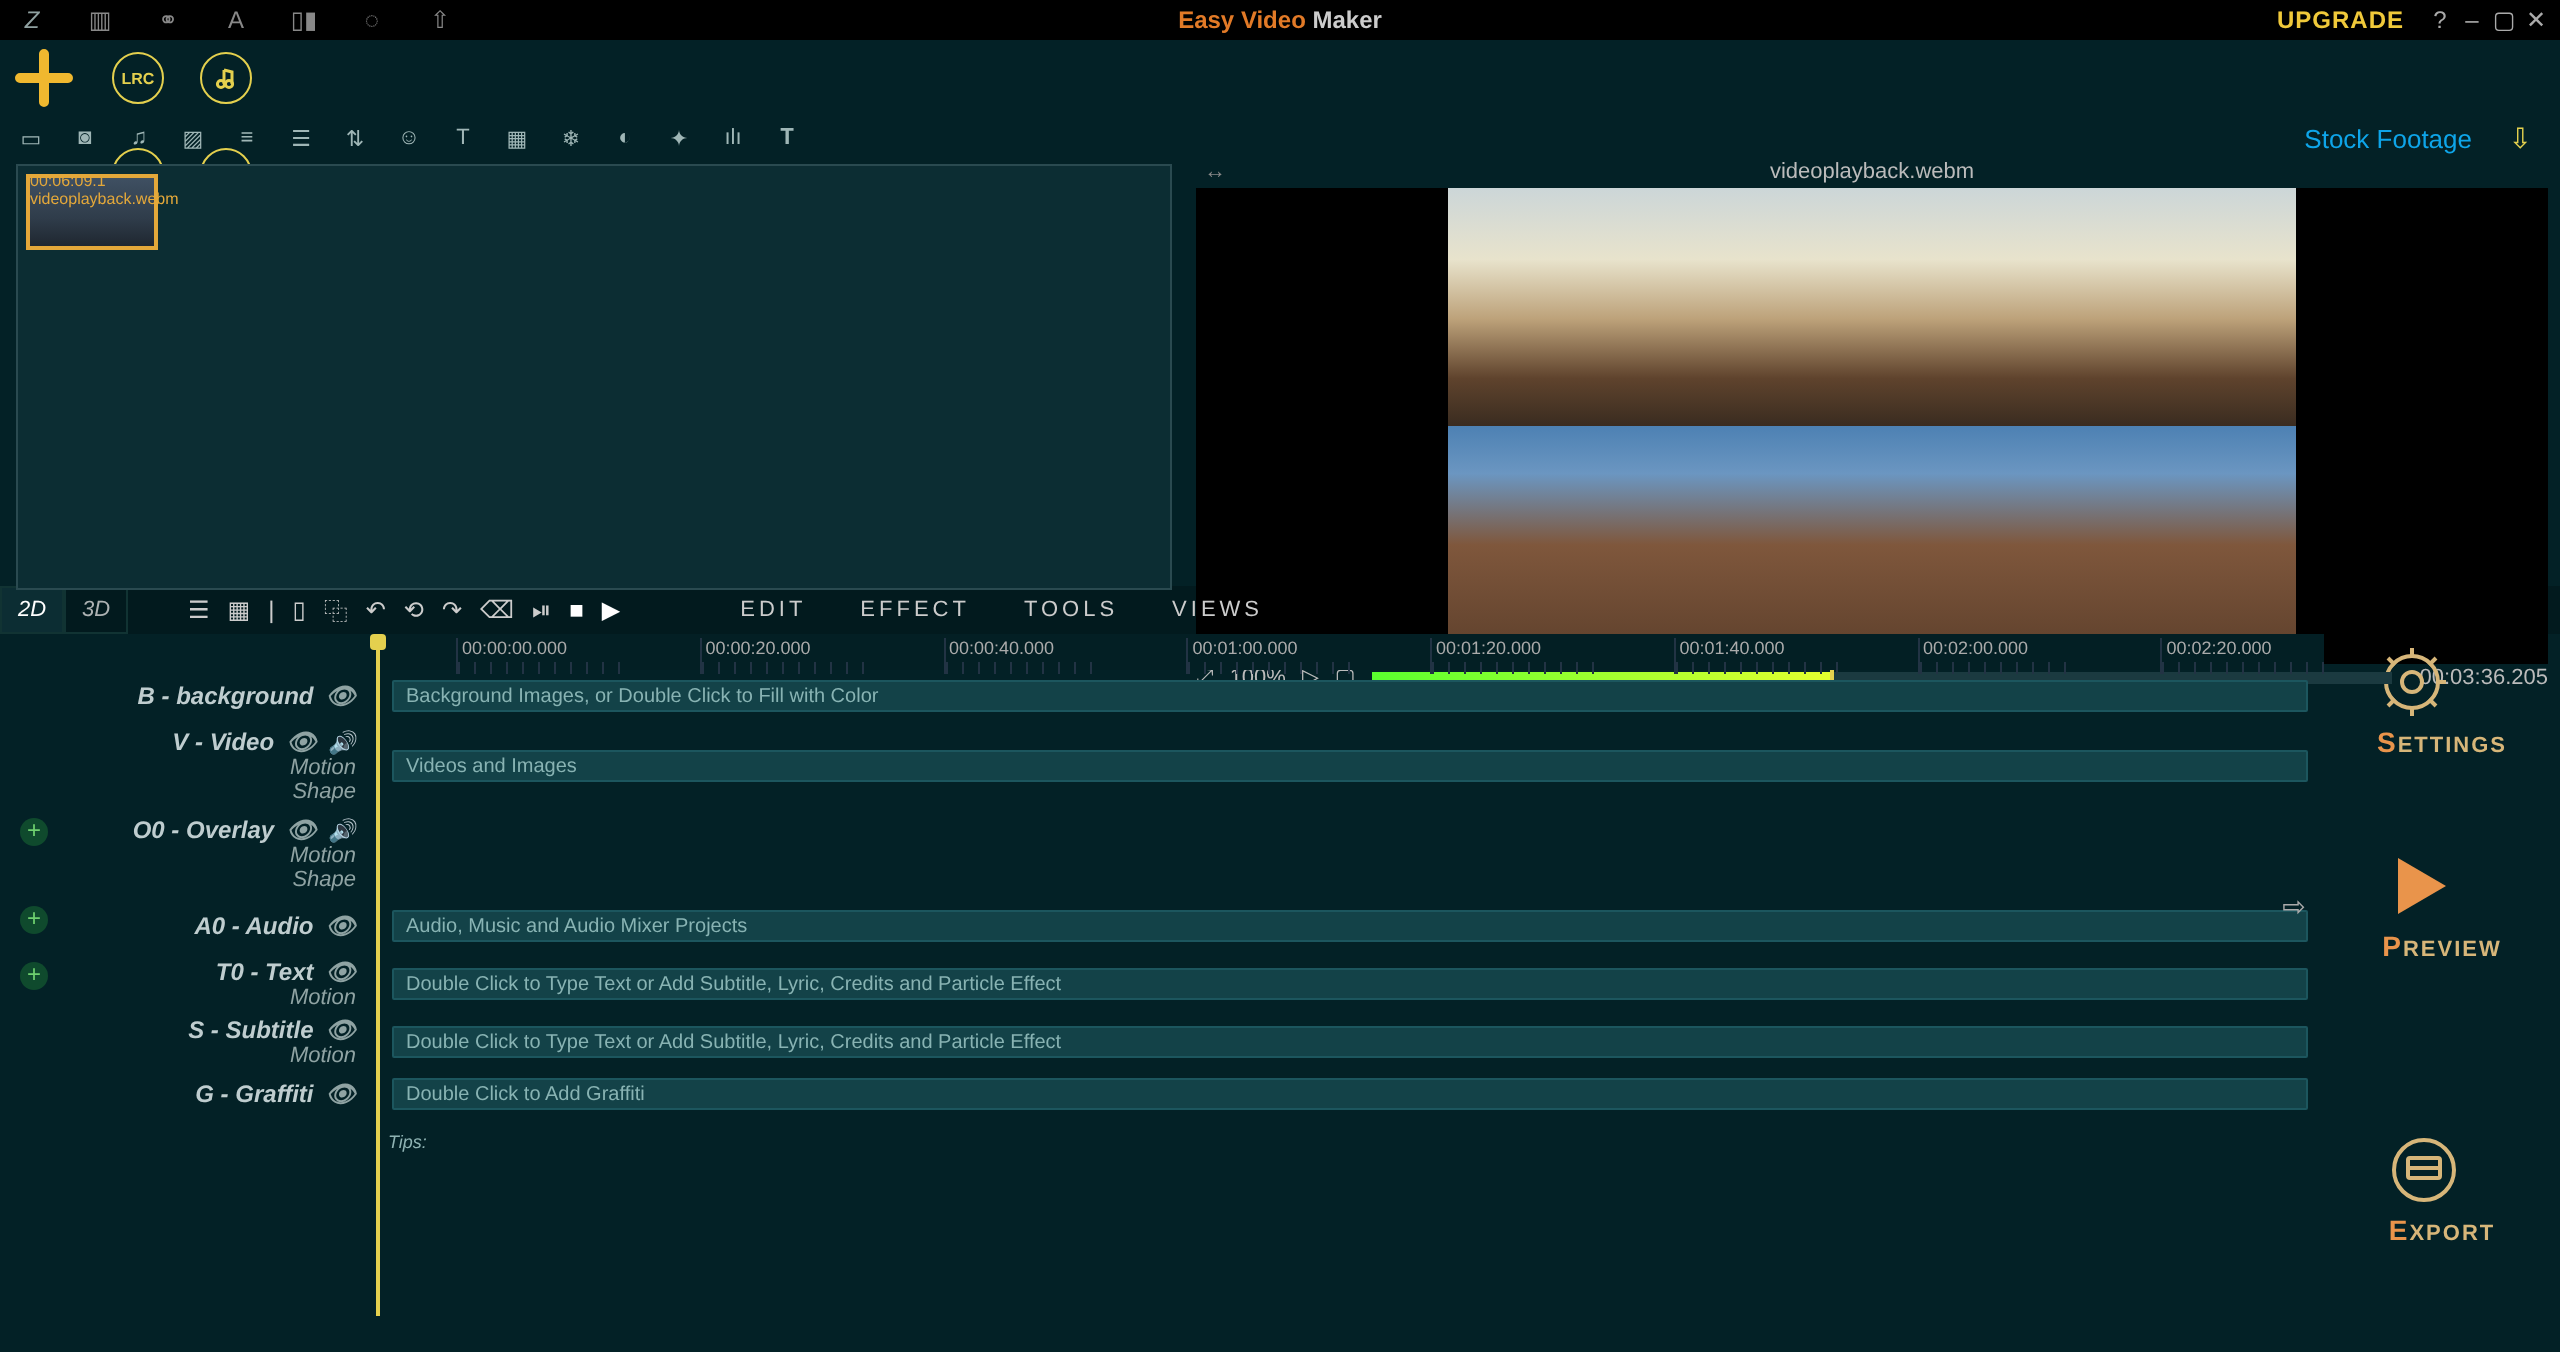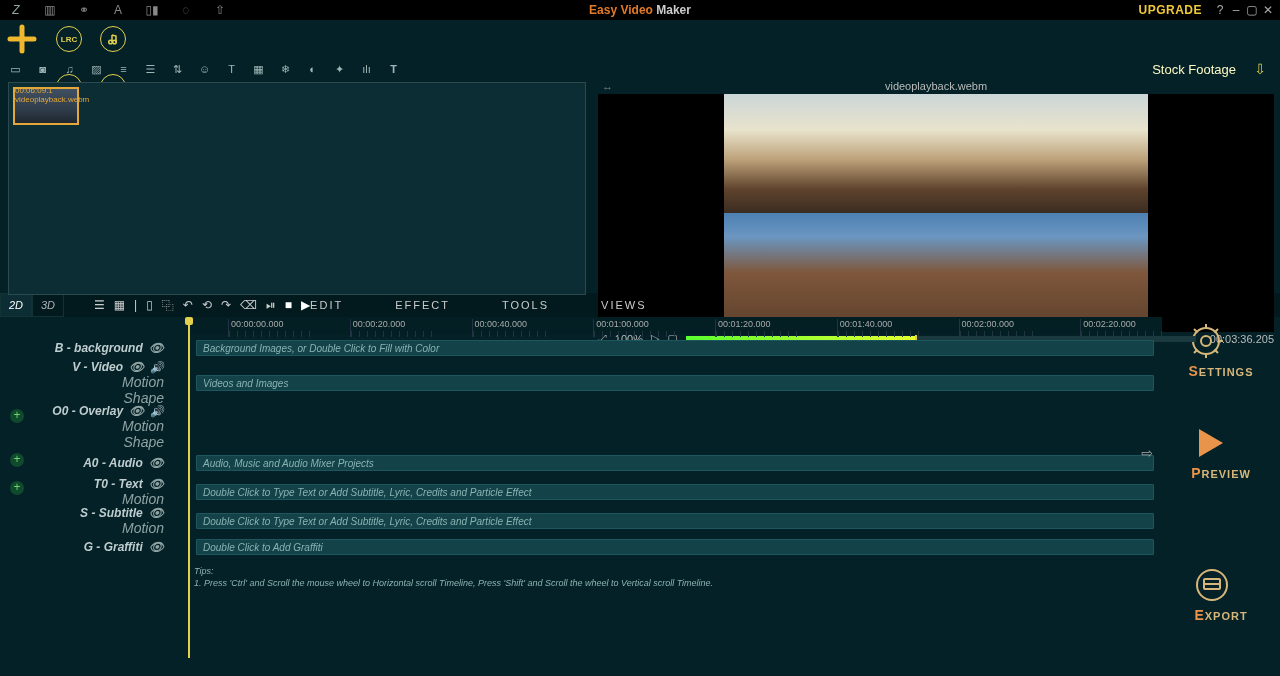--- a/index.html
+++ b/index.html
@@ -16,21 +16,21 @@
 
 .main-toolbar{height:38px;padding:0 6px;display:flex;align-items:center;gap:18px;}
 .add-btn{width:32px;height:32px;display:flex;align-items:center;justify-content:center;}
 .add-btn svg{width:30px;height:30px;}
 .circ{width:26px;height:26px;border-radius:50%;border:1.7px solid #e4d04e;display:flex;align-items:center;justify-content:center;font-size:8px;color:#e4d04e;font-weight:bold;cursor:pointer;}
 .circ svg{width:14px;height:14px;fill:none;stroke:#e4d04e;stroke-width:1.5;}
 .circ-group{display:flex;gap:22px;flex-direction:column;}
 
 .sub-toolbar{height:22px;padding:0 8px;display:flex;align-items:center;gap:12px;color:#9bb;position:relative;}
 .sub-toolbar .sicon{width:15px;height:15px;color:#9fb6b6;cursor:pointer;display:flex;align-items:center;justify-content:center;}
-.stock-footage{position:absolute;right:44px;color:#fef9c3;cursor:pointer;font-size:13px;}
+.stock-footage{position:absolute;right:44px;color:#0ea5e9;cursor:pointer;font-size:13px;}
 .stock-icon{position:absolute;right:14px;color:#e4d04e;font-size:14px;cursor:pointer;}
 
 .middle{display:flex;height:213px;}
 
 .media-pool{width:578px;height:213px;border:1px solid #2a4a50;margin:2px 6px 0 8px;background:#0c2d33;position:relative;}
 .clip-thumb{width:66px;height:38px;margin:4px;border:2px solid #e4a83a;background:linear-gradient(180deg,#3f5062 0%,#2f3c4a 60%,#1f2730 100%);position:relative;}
 .clip-thumb .cl-text{position:absolute;top:-2px;left:0;right:0;font-size:8px;line-height:8px;color:#e4a83a;}
 
 .preview-pane{flex:1;display:flex;flex-direction:column;padding:0 6px;}
 .prev-header{height:14px;display:flex;align-items:center;justify-content:center;position:relative;font-size:11px;color:#bbb;}
@@ -47,40 +47,40 @@
 .seek .fill-green{position:absolute;left:0;top:0;height:100%;width:45%;background:linear-gradient(90deg,#5aff2f,#e4ff2f);}
 .seek .head{position:absolute;left:45%;top:-3px;width:2px;height:12px;background:#e4d04e;}
 .tcode{margin-left:6px;color:#bbb;font-size:11px;}
 
 .timeline-toolbar{height:24px;display:flex;align-items:center;background:#021a1e;font-size:11px;}
 .mode-tabs{display:flex;font-style:italic;}
 .mode-tab{width:32px;height:24px;display:flex;align-items:center;justify-content:center;border:1px solid #133;cursor:pointer;}
 .mode-tab.active{background:#0c2d33;color:#fff;}
 .tl-icons{display:flex;gap:9px;margin-left:30px;align-items:center;color:#ccc;}
 .tl-icons span{cursor:pointer;font-size:12px;}
-.tl-menus{display:flex;gap:52px;font-size:11px;letter-spacing:2px;color:#ccc;}
+.tl-menus{margin-left:60px;display:flex;gap:27px;font-size:11px;letter-spacing:2px;color:#ccc;}
 .tl-menus span{cursor:pointer;}
 
 .timeline{display:flex;height:341px;}
 .tl-main{flex:1;position:relative;overflow:hidden;}
 .ruler{height:18px;display:flex;font-size:9px;color:#aaa;background:#031f24;position:relative;margin-left:188px;}
 .ruler .tick{flex:1;border-left:1px solid #234;padding-left:2px;position:relative;top:2px;margin-left:40px;}
 .ruler .minitick{position:absolute;bottom:0;left:0;right:0;height:6px;background:repeating-linear-gradient(90deg,#234 0 1px,transparent 1px 8px);}
 .playhead{position:absolute;left:188px;top:0;bottom:0;width:2px;background:#e4d04e;z-index:5;}
 .playhead .ph-top{width:8px;height:8px;background:#e4d04e;border-radius:2px;margin-left:-3px;}
 
 .tracks{position:absolute;left:0;right:0;top:18px;bottom:0;}
 .track{display:flex;min-height:24px;}
-.track-label{width:188px;text-align:right;padding-right:24px;display:flex;flex-direction:column;align-items:flex-end;justify-content:center;font-style:italic;color:#bfcdcf;position:relative;}
+.track-label{width:188px;text-align:right;padding-right:10px;display:flex;flex-direction:column;align-items:flex-end;justify-content:center;font-style:italic;color:#bfcdcf;position:relative;}
 .track-label .tl-row{display:flex;align-items:center;gap:6px;font-weight:bold;font-size:12px;}
-.track-label .sub{font-size:14px;font-style:italic;color:#8fa3a3;}
+.track-label .sub{font-size:11px;font-style:italic;color:#8fa3a3;}
 .eye{font-size:12px;color:#8fa3a3;}
 .vol{font-size:11px;color:#8fa3a3;}
 .add-circle{position:absolute;left:10px;top:4px;width:14px;height:14px;border-radius:50%;background:#0f4a2d;color:#6fd06f;font-size:12px;line-height:12px;text-align:center;font-style:normal;cursor:pointer;}
-.track-body{flex:1;display:flex;align-items:center;padding:2px 8px;font-size:10px;font-style:italic;color:#88b3b3;}
+.track-body{flex:1;display:flex;align-items:center;padding:2px 8px;font-size:10px;color:#88b3b3;}
 .track-strip{width:100%;height:16px;background:#134248;border:1px solid #1c565e;border-radius:1px;display:flex;align-items:center;padding:0 6px;}
 .tips{margin-left:194px;margin-top:6px;font-size:9px;font-style:italic;color:#8fb3b3;line-height:12px;}
 
 .right-panel{width:118px;display:flex;flex-direction:column;align-items:center;padding-top:6px;gap:86px;}
 .rp-item{display:flex;flex-direction:column;align-items:flex-start;gap:4px;cursor:pointer;}
 .rp-item svg{width:36px;height:36px;}
 .rp-label{font-size:11px;letter-spacing:1px;color:#d7b679;font-weight:bold;}
 .rp-label .first{color:#e9944b;font-size:14px;}
 .arrow-out{color:#aaa;font-size:14px;margin-top:-60px;cursor:pointer;}
 svg{overflow:visible;}
@@ -353,21 +353,20 @@
           </div>
         <div class="track-body">
             <div class="track-strip">
               <span>Double Click to Add Graffiti</span>
             </div>
           </div>
       </div>
 
       <div class="tips">
         <div>Tips:</div>
-        <div>1. Press 'Ctrl' and Scroll the mouse wheel to Horizontal scroll Timeline, Press 'Shift' and Scroll the wheel to Vertical scroll Timeline.</div>
       </div>
 
     </div>
   </div>
 
   <div class="right-panel">
     <div class="rp-item">
       <svg viewBox="0 0 36 36">
           <circle cx="18" cy="18" r="13" fill="none" stroke="#d7b679" stroke-width="2"></circle>
           <circle cx="18" cy="18" r="5" fill="none" stroke="#d7b679" stroke-width="2"></circle>

